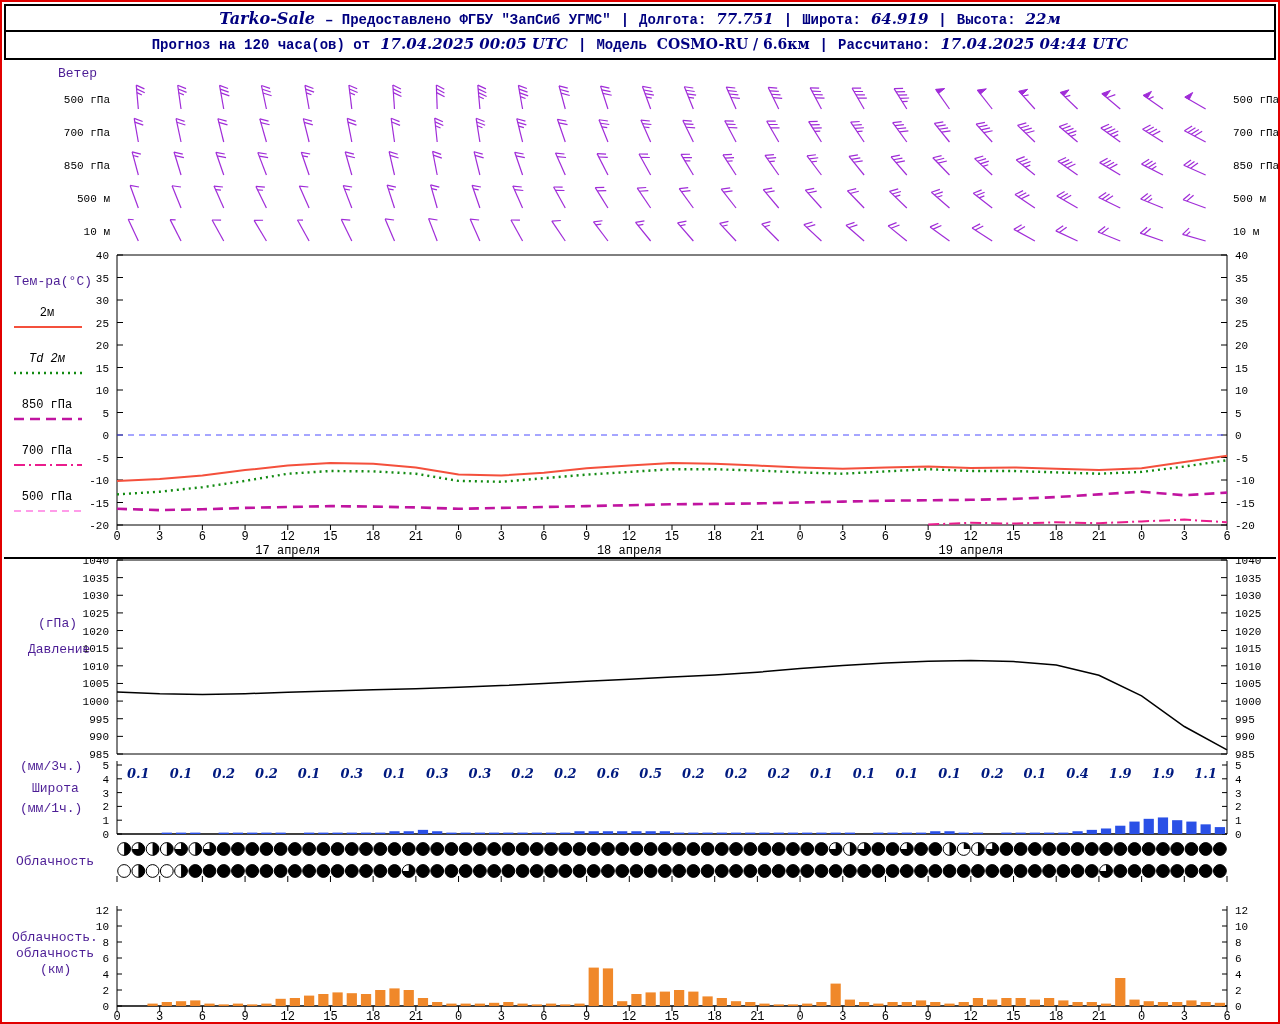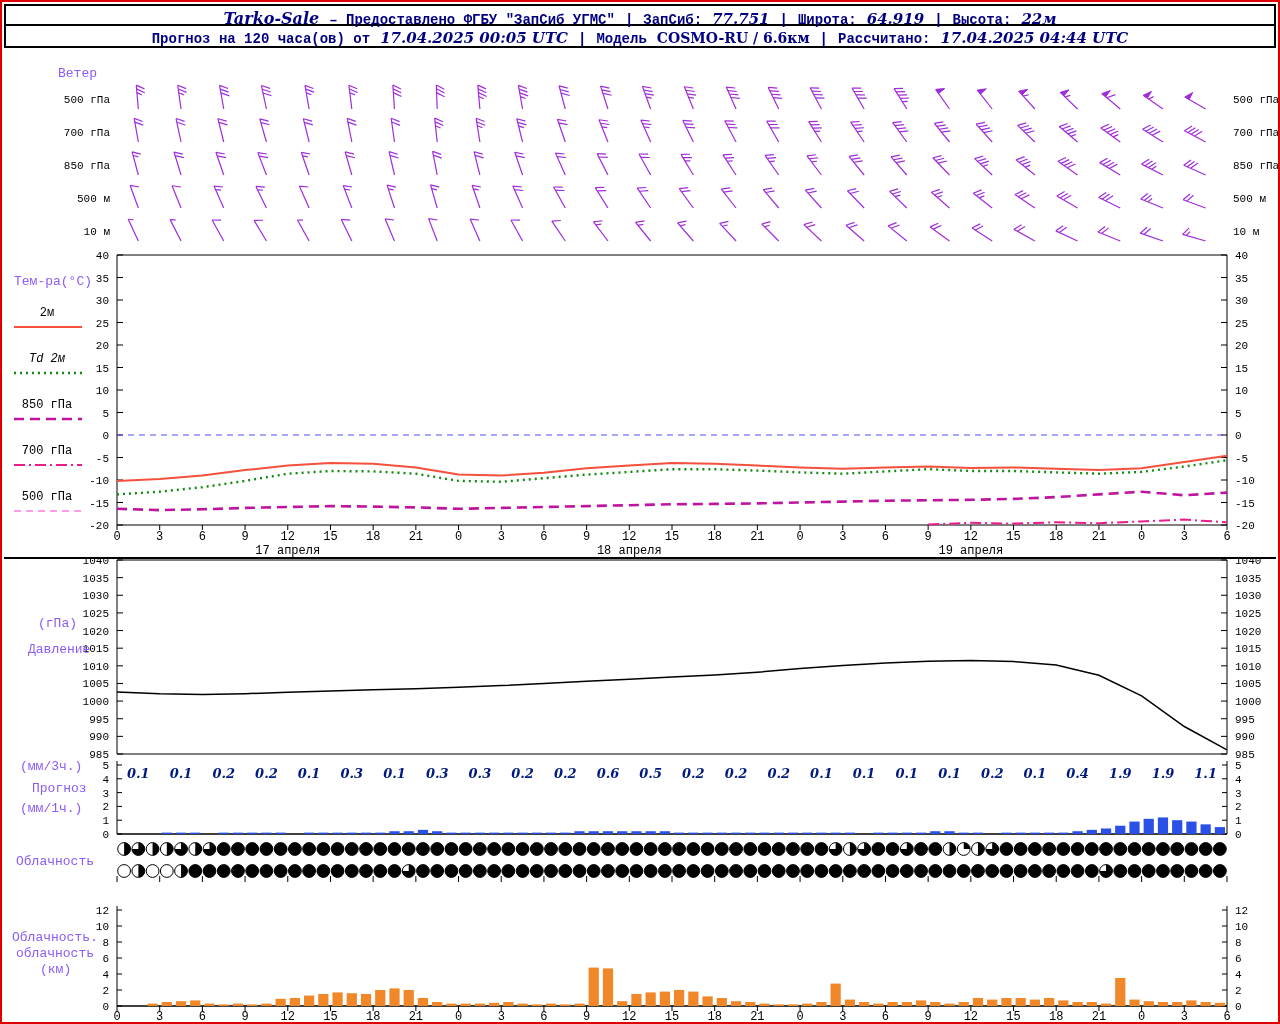--- a/index.html
+++ b/index.html
@@ -1,41 +1,41 @@
 <!DOCTYPE html>
 <html><head>
 <meta charset="utf-8">
 <style>
   *{margin:0;padding:0;box-sizing:border-box}
   html,body{width:1280px;height:1024px;background:#fff;}
   body{font-family:"Liberation Mono","DejaVu Sans Mono",monospace;}
   .page{position:relative;width:1280px;height:1024px;border:2px solid #e10000;background:#fff;overflow:hidden}
   .header-box{position:absolute;left:2px;top:2px;right:2px;border:2px solid #000;background:#fff;z-index:5}
-  .hrow{display:flex;justify-content:center;align-items:baseline;gap:10px;height:20px;padding-top:3px;
+  .hrow{display:flex;justify-content:center;align-items:baseline;gap:10px;height:26px;padding-top:3px;
         font-size:14px;font-weight:bold;color:#000080;white-space:nowrap;font-family:"Liberation Mono","DejaVu Sans Mono",monospace}
   .hrow1{border-bottom:2px solid #000}
   .station{font-family:"DejaVu Serif",serif;font-style:italic;font-size:16px}
   .hval{font-family:"DejaVu Serif",serif;font-style:italic;font-size:15px}
   .hval2{font-family:"DejaVu Serif",serif;font-size:14px;font-weight:bold}
   .hsep{color:#000080}
-  .plabel{position:absolute;font-size:13px;color:#8b5cf6;z-index:3;
+  .plabel{position:absolute;font-size:13px;color:#4c1d95;z-index:3;
           font-family:"Liberation Mono","DejaVu Sans Mono",monospace}
   #chart-svg{position:absolute;left:0;top:0;z-index:1}
 </style>
 </head>
 <body>
 
 <div class="page">
 
   <div class="header-box">
     <div class="hrow hrow1">
       <span class="station">Tarko-Sale</span>
       <span>– Предоставлено ФГБУ "ЗапСиб УГМС"</span>
       <span class="hsep">|</span>
-      <span>ЗапСиб:</span>
+      <span>Долгота:</span>
       <span class="hval">77.751</span>
       <span class="hsep">|</span>
       <span>Широта:</span>
       <span class="hval">64.919</span>
       <span class="hsep">|</span>
       <span>Высота:</span>
       <span class="hval">22м</span>
     </div>
     <div class="hrow">
       <span>Прогноз на 120 часа(ов) от</span>
@@ -47,21 +47,21 @@
       <span>Рассчитано:</span>
       <span class="hval">17.04.2025 04:44 UTC</span>
     </div>
   </div>
 
   <div class="plabel" style="left:56px;top:64px">Ветер</div>
   <div class="plabel" style="left:12px;top:272px">Тем-ра(°C)</div>
   <div class="plabel" style="left:26px;top:640px">Давление</div>
   <div class="plabel" style="left:36px;top:614px">(гПа)</div>
   <div class="plabel" style="left:18px;top:757px">(мм/3ч.)</div>
-  <div class="plabel" style="left:30px;top:779px">Прогноз</div>
+  <div class="plabel" style="left:30px;top:779px">Широта</div>
   <div class="plabel" style="left:18px;top:799px">(мм/1ч.)</div>
   <div class="plabel" style="left:14px;top:852px">Облачность</div>
   <div class="plabel" style="left:10px;top:928px">Облачность.</div>
   <div class="plabel" style="left:14px;top:944px">облачность</div>
   <div class="plabel" style="left:38px;top:960px">(км)</div>
 
   <svg id="chart-svg" width="1276" height="1020">
       <g>
         <line x1="115" y1="253" x2="1225" y2="253" stroke="#000" stroke-width="1"></line>
         <line x1="115" y1="523" x2="1225" y2="523" stroke="#000" stroke-width="1"></line>

